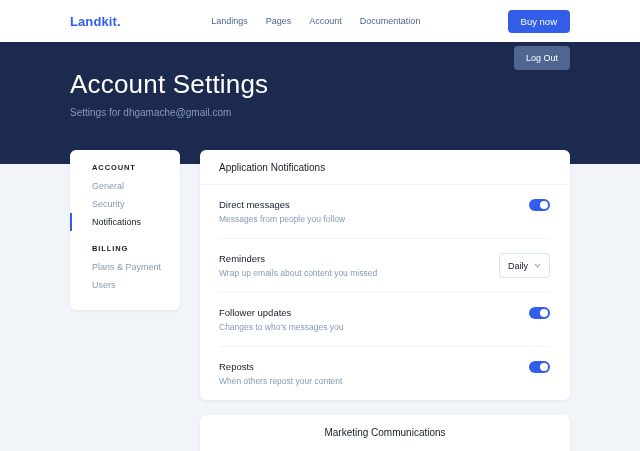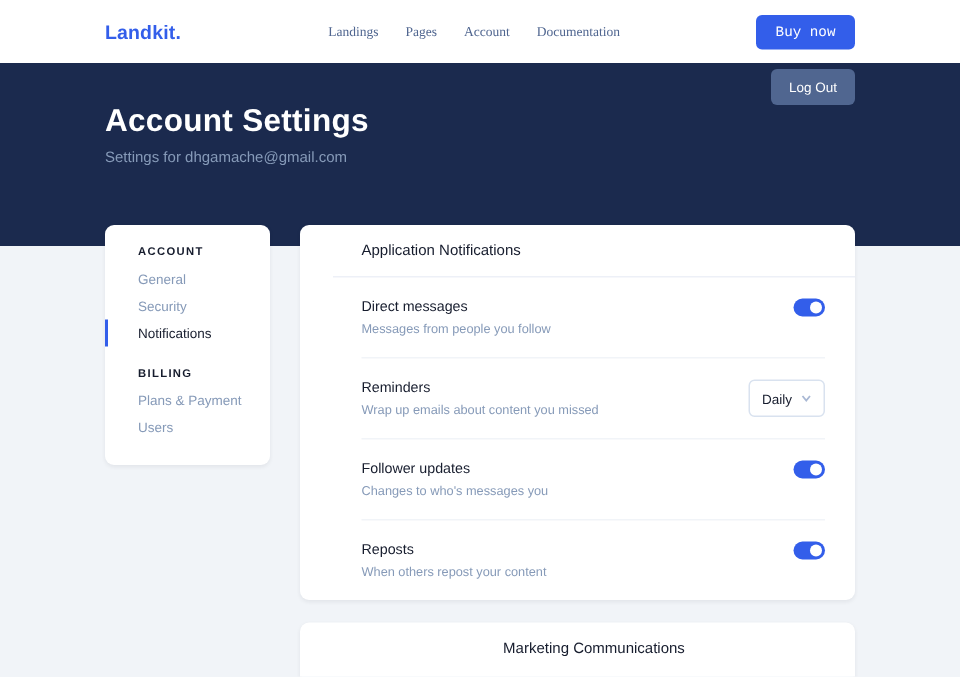--- a/index.html
+++ b/index.html
@@ -31,50 +31,49 @@
     color: #335EEA;
     letter-spacing: 0.1px;
     cursor: pointer;
   }
   .nav-links {
     display: flex;
     gap: 18px;
     position: absolute;
     left: 50%;
     transform: translateX(-52%);
-    font-family: Liberation Serif, serif;
   }
   .nav-link {
     font-size: 9px;
     color: #506690;
     cursor: pointer;
   }
   .btn-primary {
     background: #335EEA;
     color: #FFFFFF;
     font-size: 9.5px;
     padding: 6px 13px;
     border-radius: 4px;
     border: none;
     cursor: pointer;
-    font-family: Liberation Mono, monospace;
+    font-family: Liberation Sans, sans-serif;
   }
 
   
   .hero {
     height: 122px;
     background: #1B2A4E;
   }
   .hero .container {
     position: relative;
     padding-top: 27px;
   }
   .hero-title {
-    font-size: 21px;
-    font-weight: 700;
+    font-size: 26px;
+    font-weight: 400;
     color: #FFFFFF;
     letter-spacing: 0.2px;
   }
   .hero-subtitle {
     margin-top: 7px;
     font-size: 10px;
     color: #869AB8;
   }
   .btn-logout {
     position: absolute;
@@ -94,21 +93,20 @@
   .content {
     margin-top: -14px;
     display: flex;
     gap: 20px;
     align-items: flex-start;
   }
   .card {
     background: #FFFFFF;
     border-radius: 6px;
     box-shadow: 0 1px 3px rgba(22,28,45,0.07);
-    padding-left: 22px;
   }
 
   
   .sidebar {
     width: 110px;
     padding: 13px 0 16px;
     flex-shrink: 0;
   }
   .sidebar-heading {
     font-size: 7.5px;

